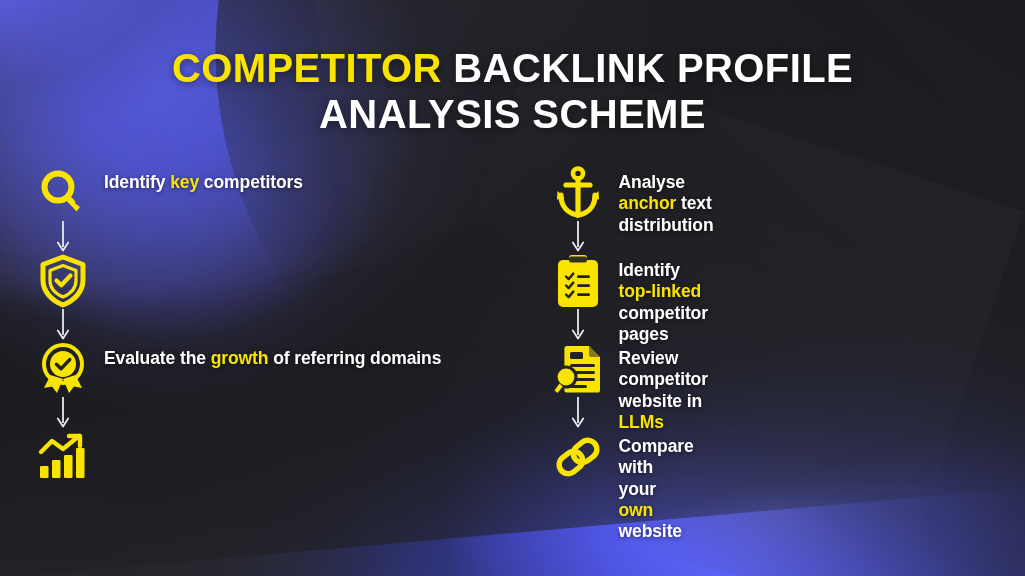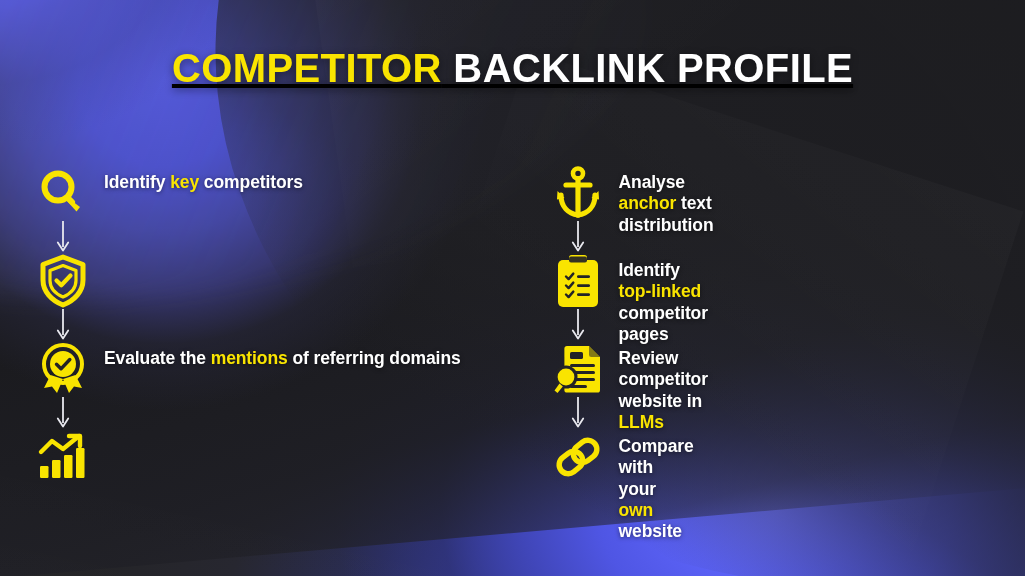--- a/index.html
+++ b/index.html
@@ -112,21 +112,20 @@
   }
 
   
   .content { position: relative; z-index: 5; width: 100%; height: 100%; }
 
   .title-block {
     position: absolute;
     left: 0; right: 0; top: 46px;
     text-align: center;
     padding: 0 40px;
-    text-decoration: underline;
   }
   .title-line {
     font-size: 40px;
     font-weight: 700;
     letter-spacing: 0.4px;
     line-height: 1.14;
     color: #ffffff;
     text-transform: uppercase;
     white-space: nowrap;
     text-shadow: 0 2px 8px rgba(0,0,0,0.45);
@@ -193,20 +192,21 @@
   <div class="bg-layer bg-wedge-dark"></div>
   <div class="bg-layer bg-swoosh-light"></div>
   <div class="bg-layer bg-facet-1"></div>
   <div class="bg-layer bg-facet-2"></div>
   <div class="bg-layer bg-facet-3"></div>
 
   <div class="content">
 
     <div class="title-block">
       <div class="title-line"><span class="title-accent">COMPETITOR</span><span> BACKLINK PROFILE</span></div>
+      <div class="title-line">ANALYSIS SCHEME</div>
     </div>
 
     <div class="columns">
 
       <div class="column left">
 
         <div class="step">
           <div class="step-icon">
             <svg width="50" height="50" viewBox="0 0 50 50" fill="none">
               <circle cx="20" cy="19" r="13.5" stroke="#F9E400" stroke-width="6"></circle>
@@ -244,21 +244,21 @@
         <div class="step">
           <div class="step-icon">
             <svg width="50" height="54" viewBox="0 0 50 54" fill="none">
               <path d="M12.5 33 L6 46 L14 44.5 L19 51 L25 37 Z" fill="#F9E400"></path>
               <path d="M37.5 33 L44 46 L36 44.5 L31 51 L25 37 Z" fill="#F9E400"></path>
               <circle cx="25" cy="22" r="19" stroke="#F9E400" stroke-width="4"></circle>
               <circle cx="25" cy="22" r="13" fill="#F9E400"></circle>
               <path d="M18.5 22.3 L23 26.8 L31.8 17.5" stroke="#232326" stroke-width="3.4" fill="none" stroke-linecap="round" stroke-linejoin="round"></path>
             </svg>
           </div>
-          <div class="step-text"><span>Evaluate the </span><span class="hl">mentions</span><span> of referring domains</span></div>
+          <div class="step-text"><span>Evaluate the </span><span class="hl">growth</span><span> of referring domains</span></div>
         </div>
 
         <div class="connector">
           <svg width="16" height="34" viewBox="0 0 16 34">
             <path d="M8 1 L8 27" stroke="#E8E8EE" stroke-width="1.8"></path>
             <path d="M2.8 22.5 L8 30.5 L13.2 22.5" stroke="#E8E8EE" stroke-width="1.8" fill="none" stroke-linecap="round" stroke-linejoin="round"></path>
           </svg>
         </div>
 
         <div class="step">

